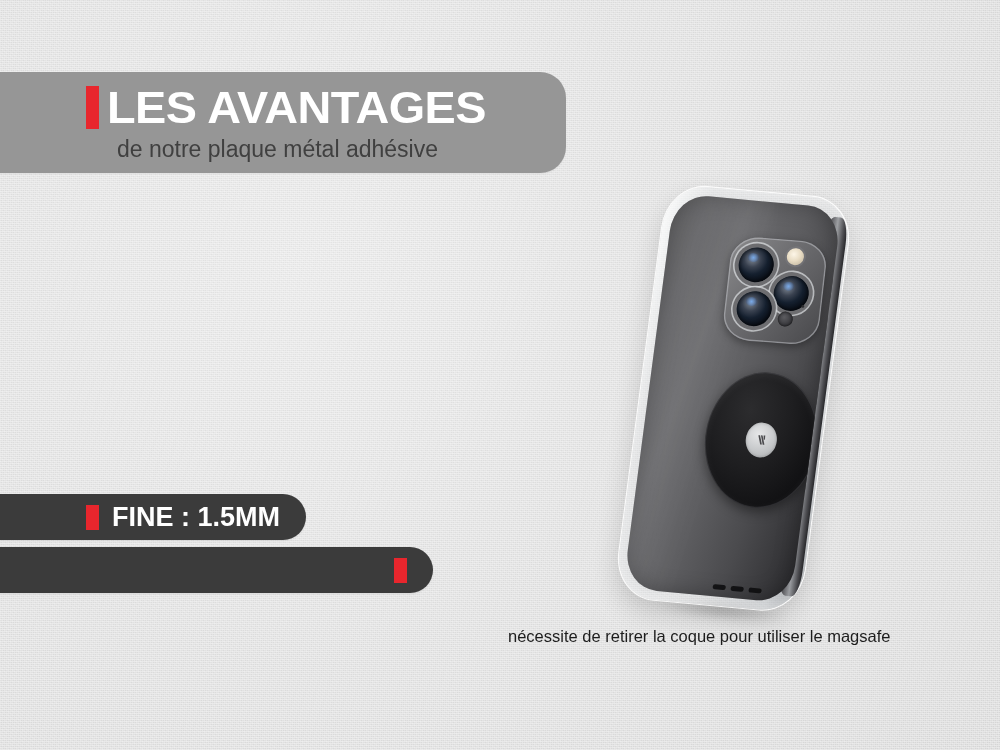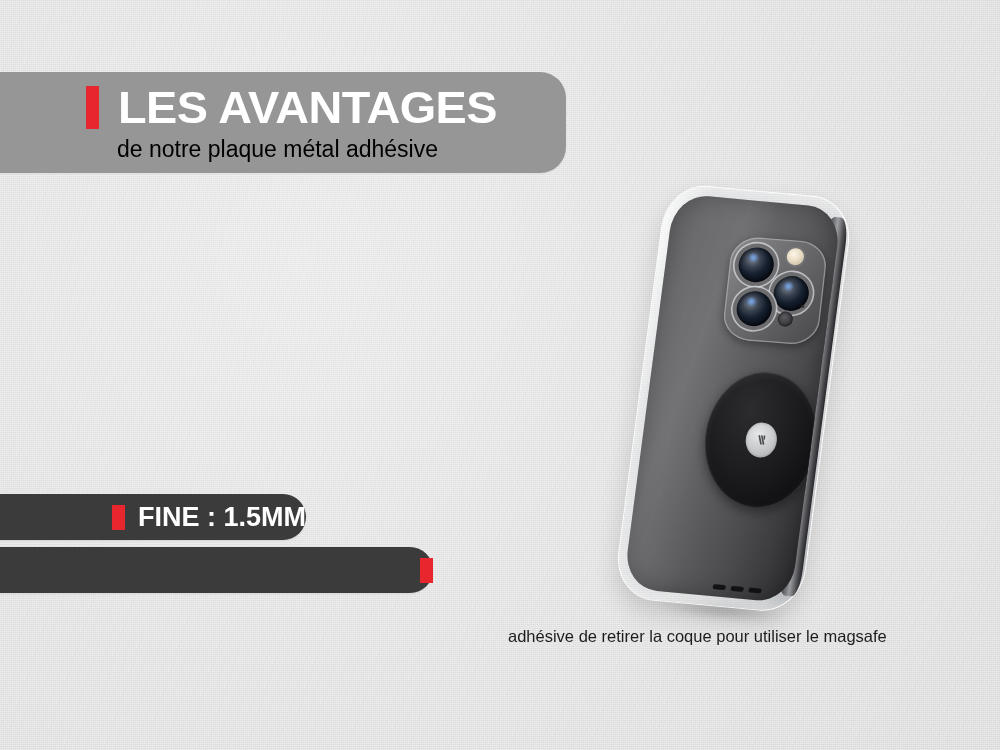--- a/index.html
+++ b/index.html
@@ -53,21 +53,21 @@
     top: 0;
     right: 0;
     bottom: 0;
   }
   .title-row {
     position: absolute;
     left: 86px;
     top: 13px;
     display: flex;
     align-items: center;
-    gap: 19px;
+    gap: 8px;
   }
   .accent-bar {
     width: 13px;
     height: 43px;
     background: #e8262d;
     flex: 0 0 auto;
   }
   .accent-bar.small {
     width: 13px;
     height: 25px;
@@ -82,40 +82,41 @@
     transform: scaleX(1.04);
     transform-origin: left center;
     white-space: nowrap;
   }
   #header-subtitle {
     position: absolute;
     left: 117px;
     top: 64px;
     font-size: 23px;
     line-height: 26px;
-    color: #000000;
+    color: #404040;
     font-weight: 400;
     white-space: nowrap;
   }
 
   
   .badge {
     position: absolute;
     left: -26px;
     background: #3b3b3b;
     border-radius: 0 24px 24px 0;
     display: flex;
     align-items: center;
     box-shadow: 0 1px 2px rgba(0,0,0,.08);
   }
   .badge .badge-content {
     display: flex;
     align-items: center;
     gap: 13px;
     margin-left: auto;
+    padding-right: 26px;
   }
   .badge-label {
     color: #ffffff;
     font-size: 27px;
     line-height: 27px;
     font-weight: 700;
     letter-spacing: 0px;
     white-space: nowrap;
   }
   #badge-fine {
@@ -439,15 +440,15 @@
         <div id="phone-bottom-grille">
           <div class="grille-hole"></div>
           <div class="grille-hole"></div>
           <div class="grille-hole"></div>
         </div>
       </div>
 
     </div>
   </div>
 
-  <div id="product-caption">adhésive de retirer la coque pour utiliser le magsafe</div>
+  <div id="product-caption">nécessite de retirer la coque pour utiliser le magsafe</div>
 
 </div>
 
 </body></html>

